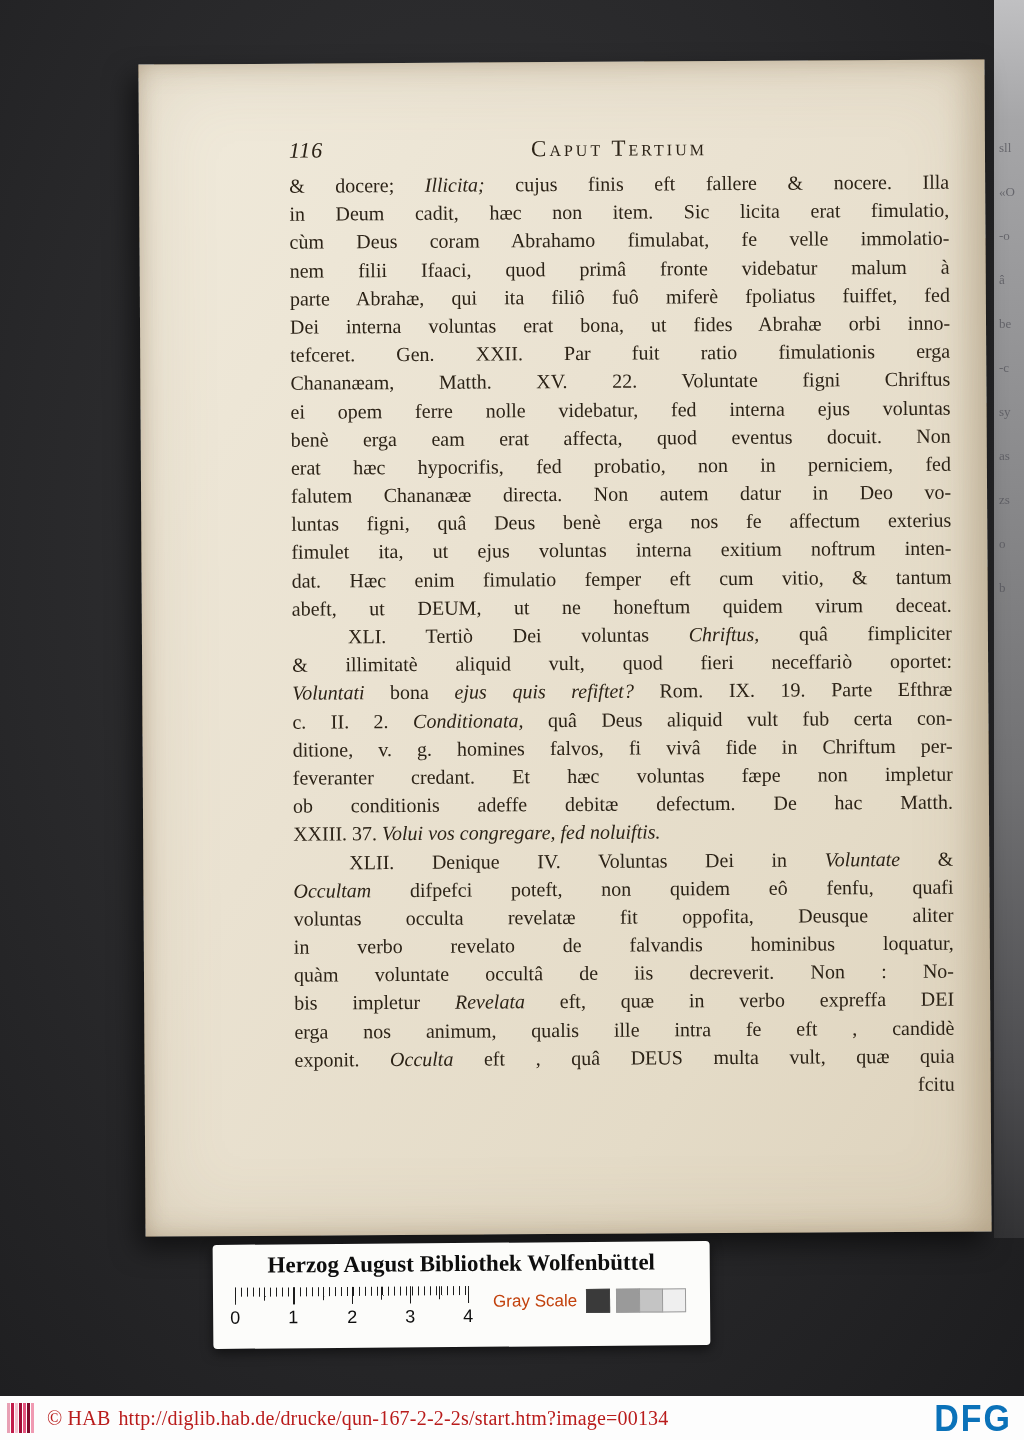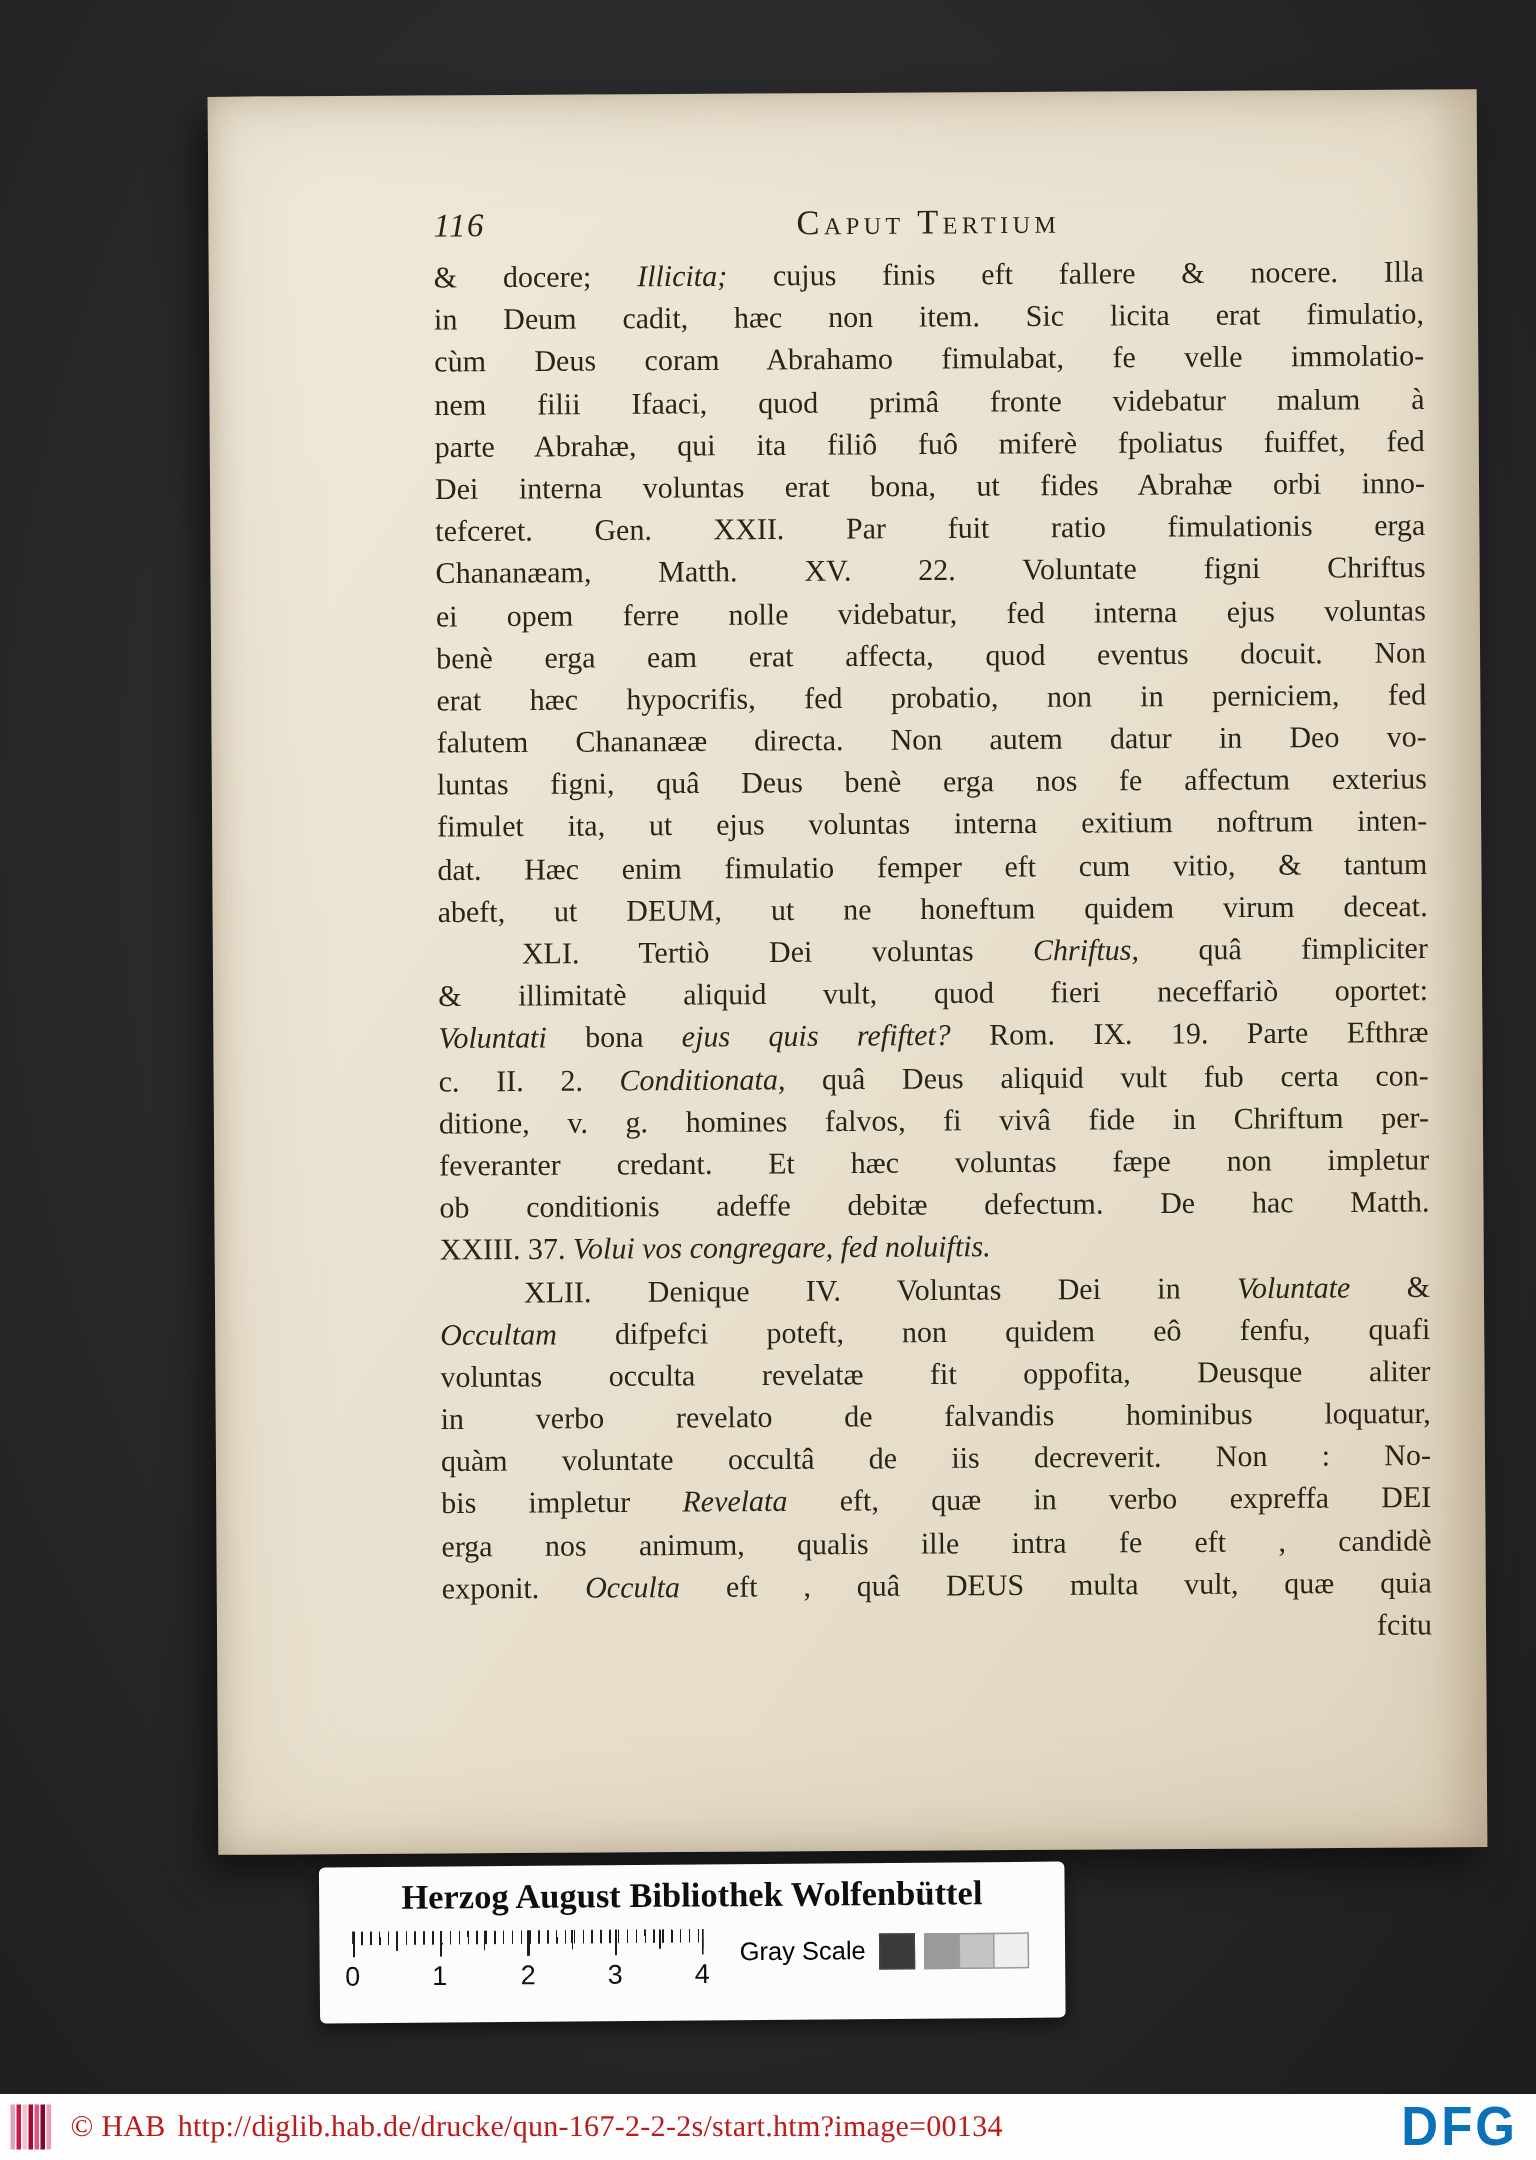--- a/index.html
+++ b/index.html
@@ -49,40 +49,55 @@
   .ticks { position:relative; height:17px; width:234px;
     background:repeating-linear-gradient(90deg,#1c1c1c 0 1px,transparent 1px 5.9px);
     background-size:234px 9px; background-repeat:no-repeat; }
   .ticks::before { content:""; position:absolute; left:0; top:0; width:234px; height:13px;
     background:repeating-linear-gradient(90deg,#1c1c1c 0 1px,transparent 1px 29.2px); }
   .ticks::after { content:""; position:absolute; left:0; top:0; width:234px; height:17px;
     background:repeating-linear-gradient(90deg,#1c1c1c 0 1.4px,transparent 1.4px 58.3px); }
   .numbers { position:relative; height:24px; margin-top:3px; }
   .rnum { position:absolute; font-size:18px; color:#0e0e0e; }
   .gs { display:flex; align-items:center; margin-left:20px; margin-top:4px; }
-  .gs-label { font-size:17px; color:#000000; margin-right:10px; white-space:nowrap; }
+  .gs-label { font-size:17px; color:#c2410c; margin-right:10px; white-space:nowrap; }
   .patch { width:24px; height:24px; border:1px solid #9a9a9a; margin-left:-1px; }
   .patch.first { margin-right:7px; border-color:#444; }
 
   
   .footer { position:absolute; left:0; right:0; top:1396px; height:44px; background:#fdfdfd;
     display:flex; align-items:center; }
   .calbars { display:flex; height:30px; margin-left:7px; }
   .calbars i { width:3px; height:100%; margin-right:1px; display:block; }
   .footer-text { margin-left:12px; font-family:"Liberation Serif",serif; font-size:20px;
     color:#b91c1c; letter-spacing:.2px; white-space:nowrap; }
   .footer-text .sep { display:inline-block; width:8px; }
   .dfg { margin-left:auto; margin-right:12px; font-family:"Liberation Sans",sans-serif;
     font-weight:700; font-size:34px; color:#0b72b9; letter-spacing:2px; transform:scaleY(1.08); }
 </style>
 </head>
 <body>
 
 <div class="stage">
 
+  <div class="edge-strip">
+    <div class="edge-glyphs">
+        <div>sll</div>
+        <div>«O</div>
+        <div>-o</div>
+        <div>â</div>
+        <div>be</div>
+        <div>-c</div>
+        <div>sy</div>
+        <div>as</div>
+        <div>zs</div>
+        <div>o</div>
+        <div>b</div>
+      </div>
+  </div>
 
   <div class="sheet">
     <div class="textblock">
       <div class="header-row">
         <span class="pagenum">116</span>
         <span class="running-title">Caput Tertium</span>
       </div>
       <div>
           <div class="tline"><span>&amp; docere; </span><span class="it">Illicita;</span><span> cujus finis eft fallere &amp; nocere. Illa</span></div>
           <div class="tline"><span>in Deum cadit, hæc non item. Sic licita erat fimulatio,</span></div>

